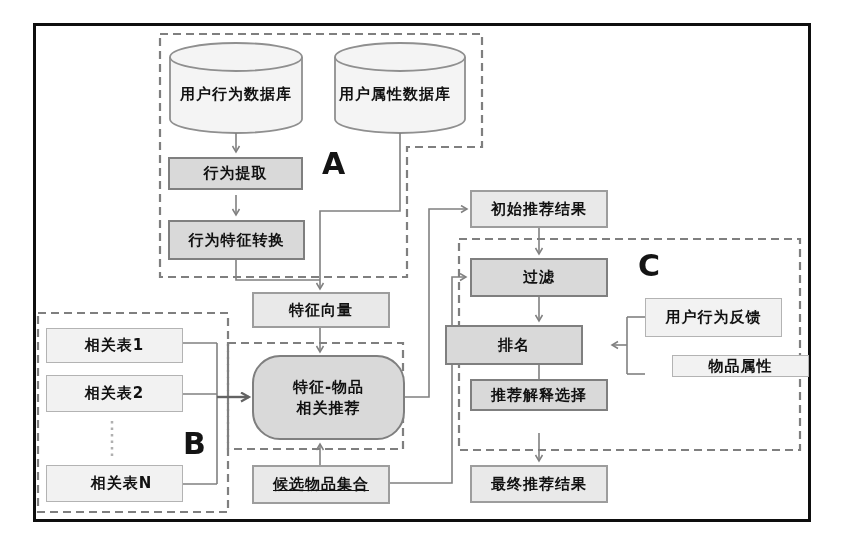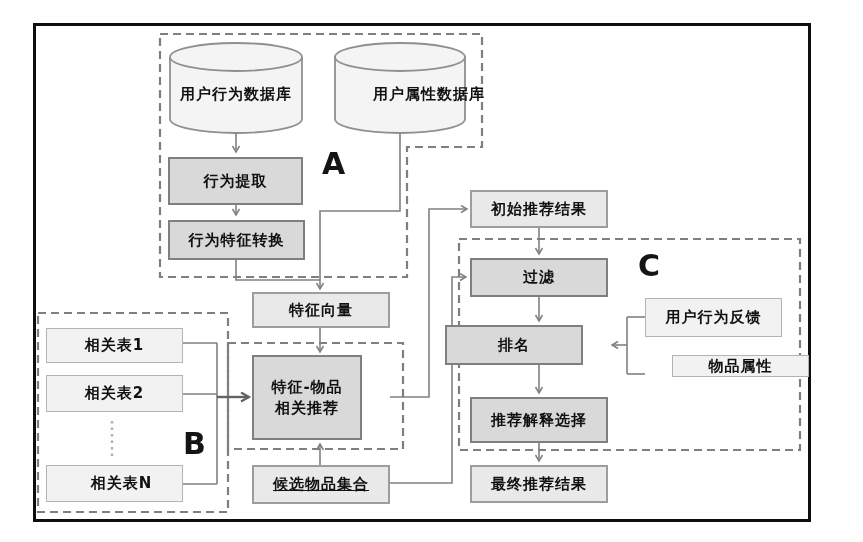--- a/index.html
+++ b/index.html
@@ -22,37 +22,37 @@
   .lite{background:#f2f2f2;border:1px solid #b3b3b3;}
   .cyl-label{
     position:absolute;display:flex;align-items:center;justify-content:center;
     font-size:15px;font-weight:600;letter-spacing:1px;text-align:center;
   }
   .seclabel{
     position:absolute;font-size:30px;font-weight:bold;color:#141414;
     font-family:"DejaVu Sans","Liberation Sans",sans-serif;
   }
   
-  #n-behavior-extraction{left:168px;top:157px;width:135px;height:48px;}
+  #n-behavior-extraction{left:168px;top:157px;width:135px;height:33px;}
   #n-behavior-feature-conversion{left:168px;top:220px;width:137px;height:40px;}
   #n-feature-vector{left:252px;top:292px;width:138px;height:36px;}
-  #n-feature-item-rec{left:252px;top:355px;width:110px;height:85px;flex-direction:column;}
+  #n-feature-item-rec{left:252px;top:355px;width:153px;height:85px;flex-direction:column;border-radius:28px;}
   #n-candidate-item-set{left:252px;top:465px;width:138px;height:39px;text-decoration:underline;}
   #n-related-table-1{left:46px;top:328px;width:137px;height:35px;}
   #n-related-table-2{left:46px;top:375px;width:137px;height:37px;}
   #n-related-table-n{left:46px;top:465px;width:137px;height:37px;padding-left:14px;}
   #n-initial-rec-result{left:470px;top:190px;width:138px;height:38px;}
   #n-filter{left:470px;top:258px;width:138px;height:39px;}
   #n-ranking{left:445px;top:325px;width:138px;height:40px;}
-  #n-rec-explanation-selection{left:470px;top:397px;width:138px;height:46px;}
+  #n-rec-explanation-selection{left:470px;top:379px;width:138px;height:32px;}
   #n-final-rec-result{left:470px;top:465px;width:138px;height:38px;}
   #n-user-behavior-feedback{left:645px;top:298px;width:137px;height:39px;}
   #n-item-attributes{left:672px;top:355px;width:137px;height:22px;}
   #lbl-user-behavior-db{left:170px;top:78px;width:132px;height:32px;}
-  #lbl-user-attribute-db{left:322px;top:78px;width:120px;height:32px;padding-left:47px;}
+  #lbl-user-attribute-db{left:335px;top:78px;width:120px;height:32px;}
   #seclabel-a{left:322px;top:146px;}
   #seclabel-b{left:183px;top:426px;}
   #seclabel-c{left:638px;top:248px;}
 </style>
 </head>
 <body>
 
 <div id="canvas">
 
   <div id="frame"></div>

